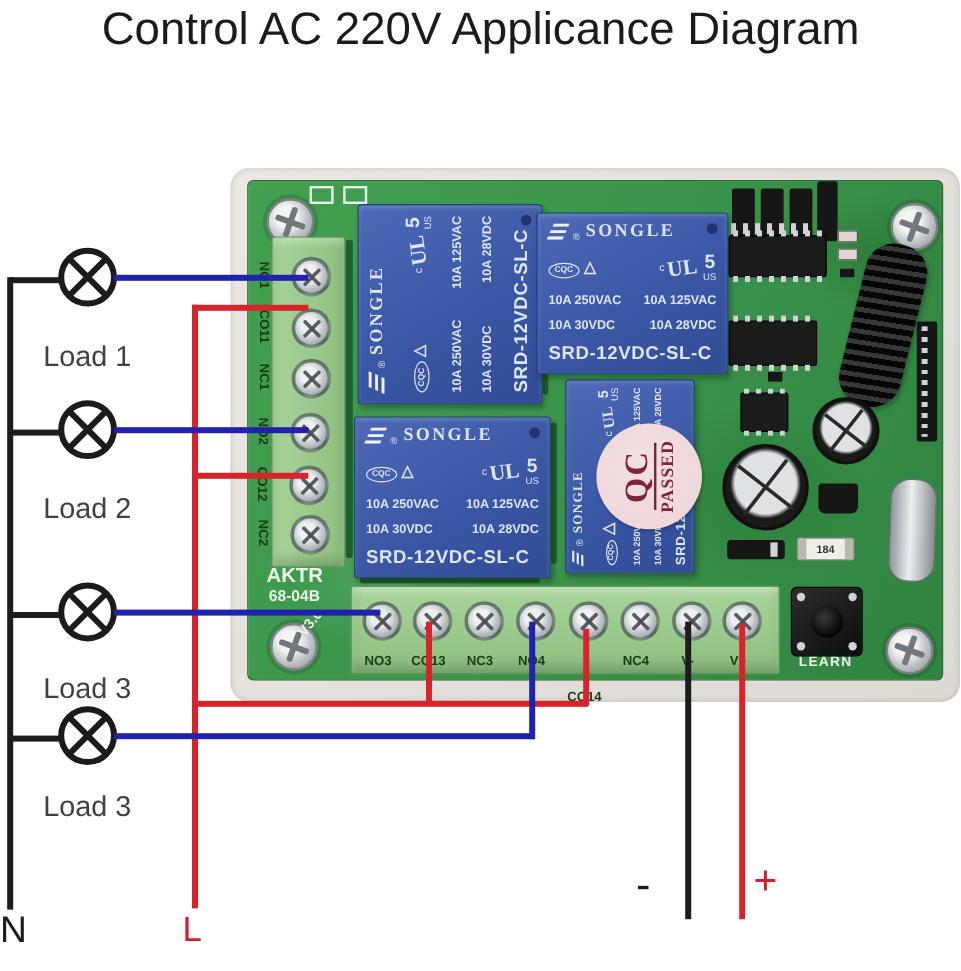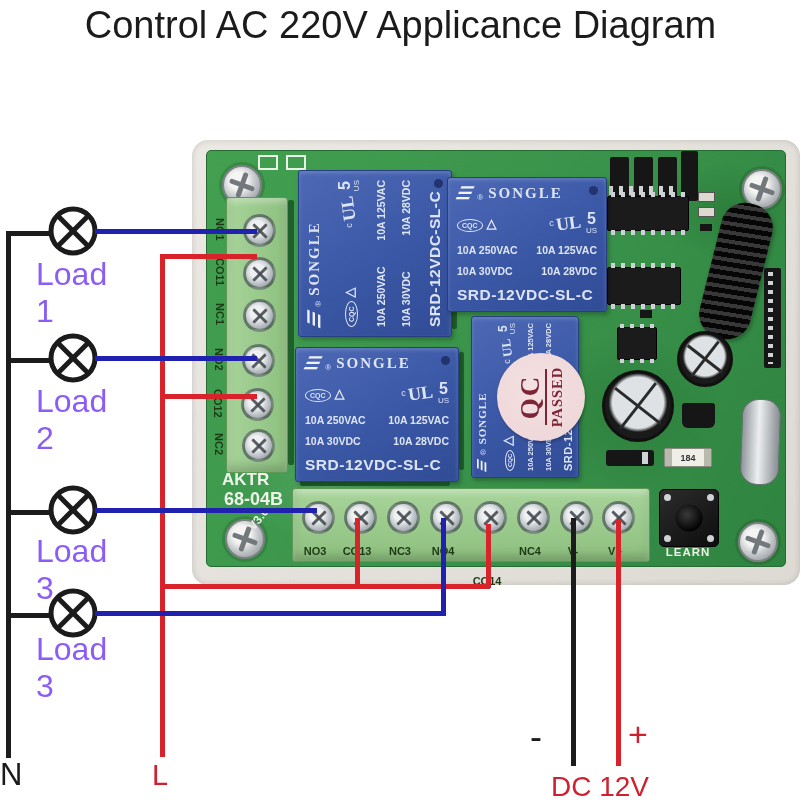--- a/index.html
+++ b/index.html
@@ -116,21 +116,21 @@
   .smdw{background:#ddd9d1;border:1px solid #555;}
 
   
   .wire{position:absolute;z-index:50;}
   .wred{background:#d8232a;}
   .wblue{background:#2121b0;}
   .wblack{background:#1c1c1c;}
 
   
   .lamp{position:absolute;z-index:40;}
-  .loadlabel{font-size:32px;color:#8b5cf6;width:80px;}
+  .loadlabel{font-size:24px;color:#404040;width:80px;margin-top:28px;}
   .endlabel{color:#1b1b1b;}
   .redtext{color:#cf2030;}
 </style>
 </head>
 <body>
 
 <div class="stage">
 
   <div class="abs title">Control AC 220V Applicance Diagram</div>
 
@@ -176,21 +176,21 @@
   <div class="abs tlabel bottom" style="left:293px;top:545px;">NO3</div>
   <div class="abs tlabel bottom" style="left:335px;top:545px;">CO13</div>
   <div class="abs tlabel bottom" style="left:378px;top:545px;">NC3</div>
   <div class="abs tlabel bottom" style="left:421px;top:545px;">NO4</div>
   <div class="abs tlabel bottom" style="left:465px;top:575px;">CO14</div>
   <div class="abs tlabel bottom" style="left:508px;top:545px;">NC4</div>
   <div class="abs tlabel bottom" style="left:551px;top:545px;">V-</div>
   <div class="abs tlabel bottom" style="left:593px;top:545px;">V+</div>
 
   <div class="abs silk" style="left:222px;top:470px;font-size:17px;">AKTR</div>
-  <div class="abs silk" style="left:224px;top:489px;font-size:18px;">68-04B</div>
+  <div class="abs silk" style="left:224px;top:489px;font-size:13px;">68-04B</div>
   <div class="abs silk v30" style="left:246px;top:512px;font-size:12px;">V3.0</div>
 
   <div class="abs relay" style="left:298px;top:170px;width:152px;height:165px;z-index:5;">
     <div class="rface" style="width:165px;height:152px;transform:translateY(165px) rotate(-90deg);transform-origin:0 0;">
       <div class="rrow brandrow">
           <span class="stripes">☰</span>
           <span class="reg">®</span>
           <span class="brand">SONGLE</span>
         </div>
       <div class="rrow marksrow">
@@ -411,15 +411,14 @@
 
   <div class="abs loadlabel" style="left:36px;top:256px;">Load 1</div>
   <div class="abs loadlabel" style="left:36px;top:383px;">Load 2</div>
   <div class="abs loadlabel" style="left:36px;top:533px;">Load 3</div>
   <div class="abs loadlabel" style="left:36px;top:631px;">Load 3</div>
 
   <div class="abs endlabel" style="left:0px;top:757px;font-size:31px;">N</div>
   <div class="abs redtext" style="left:152px;top:759px;font-size:29px;">L</div>
   <div class="abs endlabel" style="left:530px;top:716px;font-size:36px;">-</div>
   <div class="abs redtext" style="left:628px;top:715px;font-size:34px;">+</div>
-  <div class="abs redtext" style="left:551px;top:771px;font-size:28px;">DC 12V</div>
 
 </div>
 
 </body></html>

